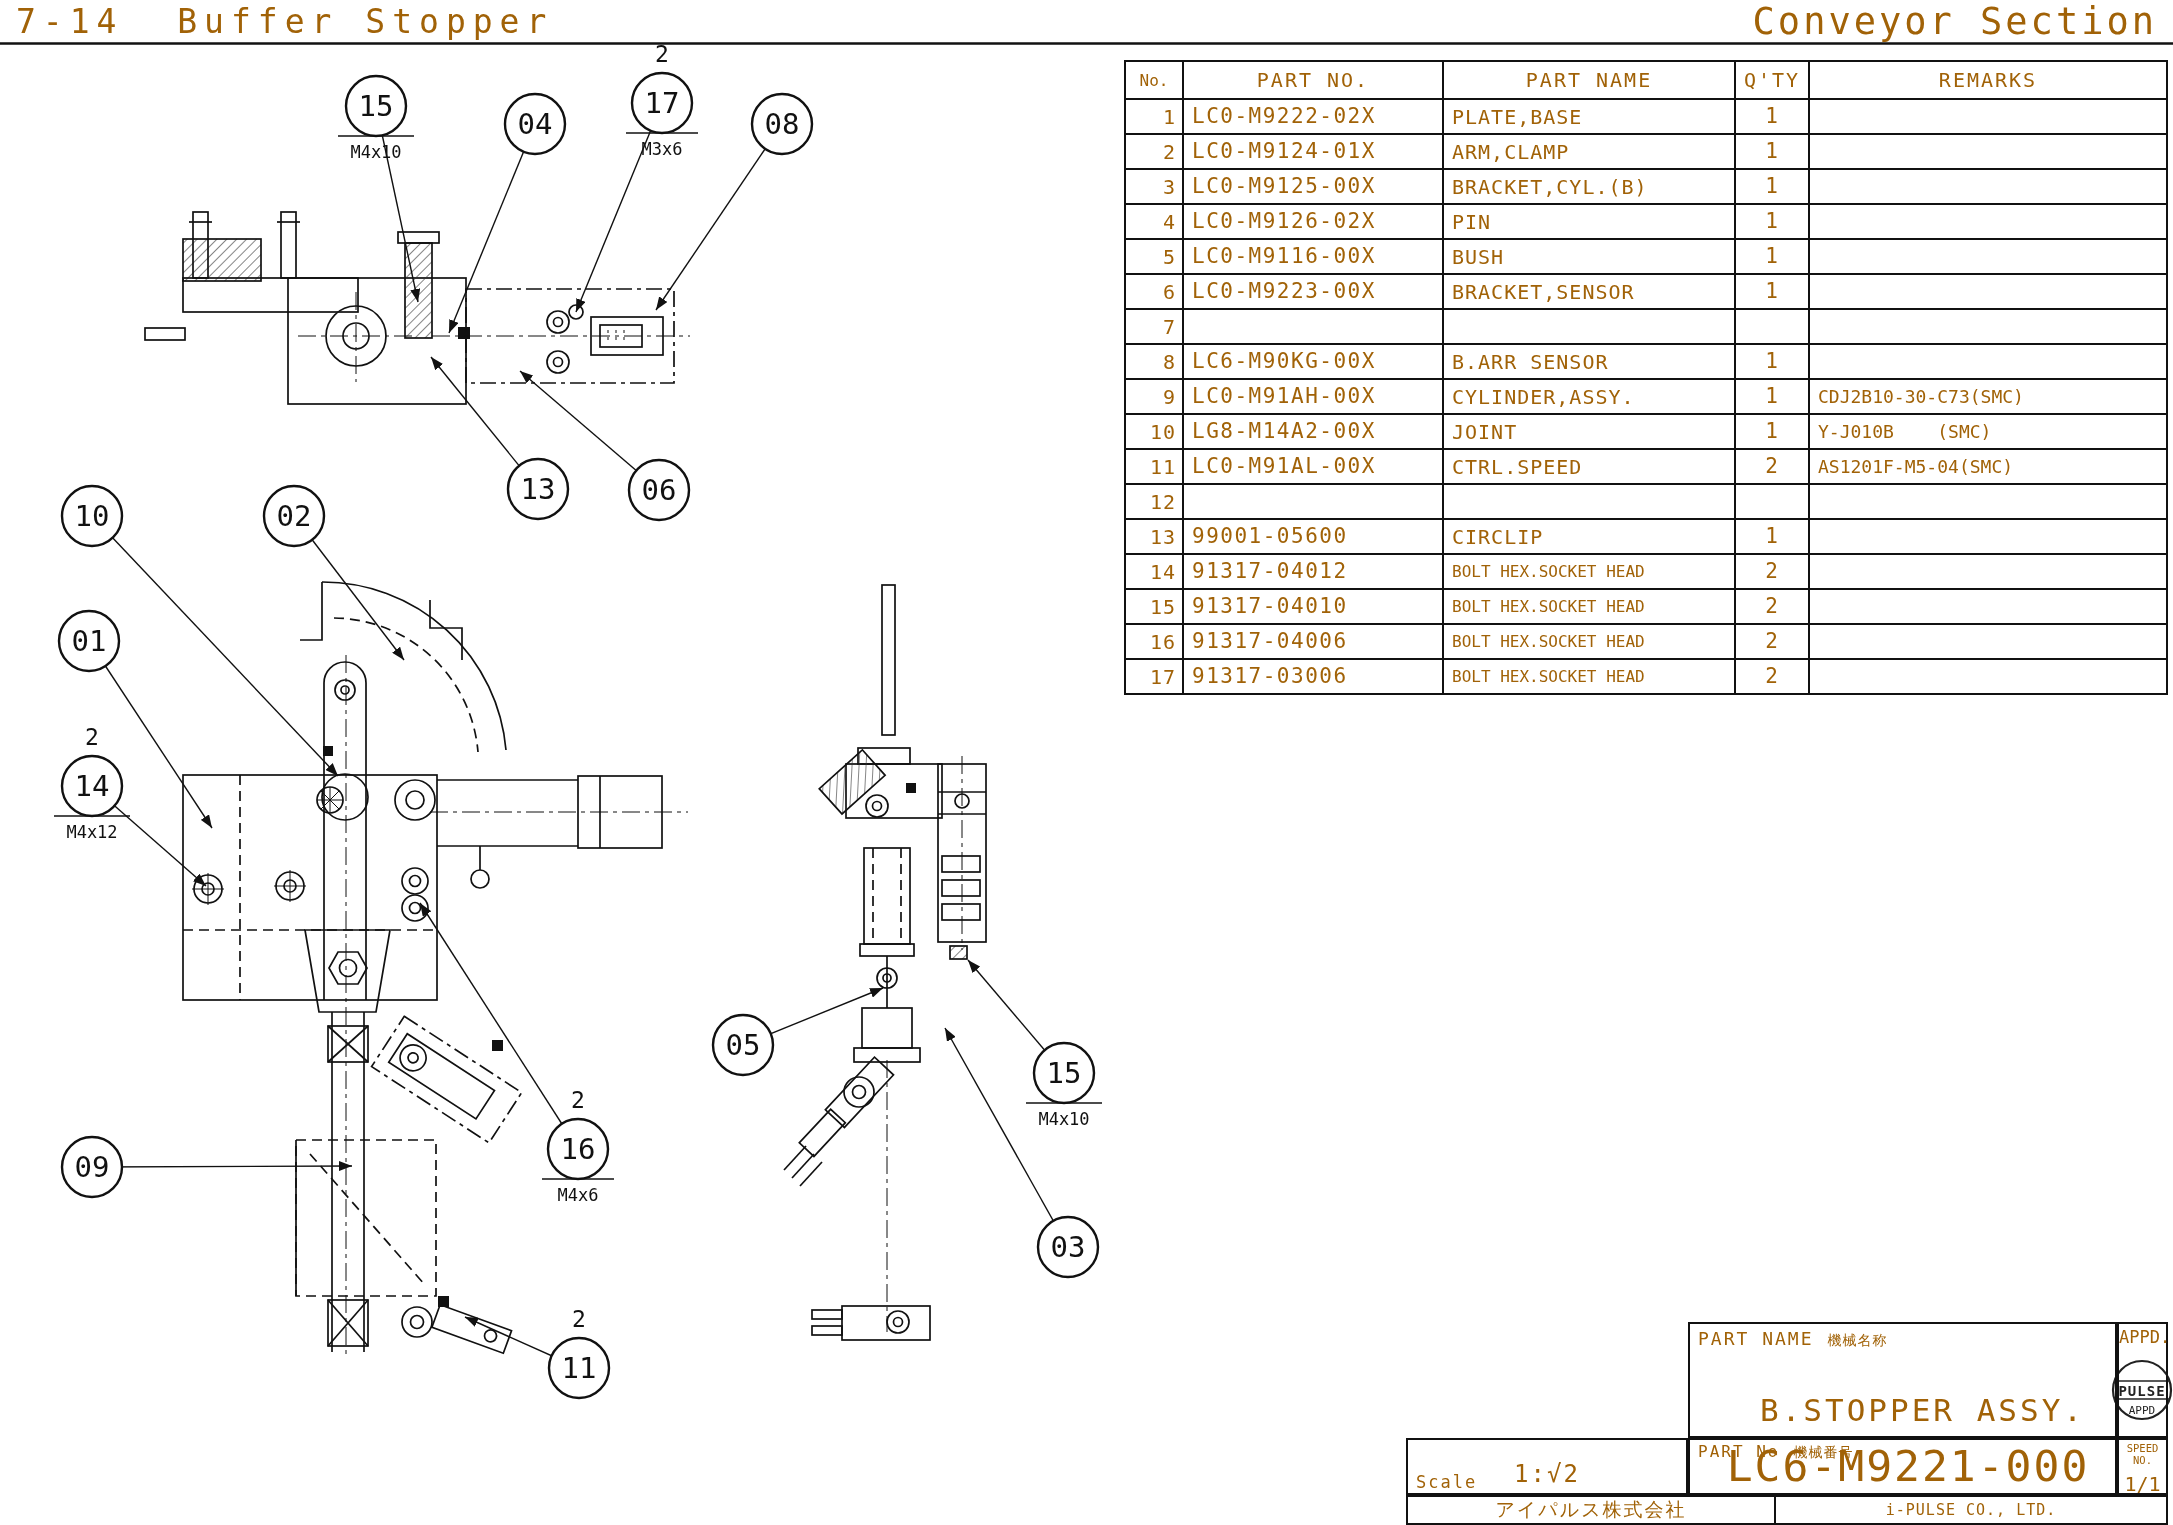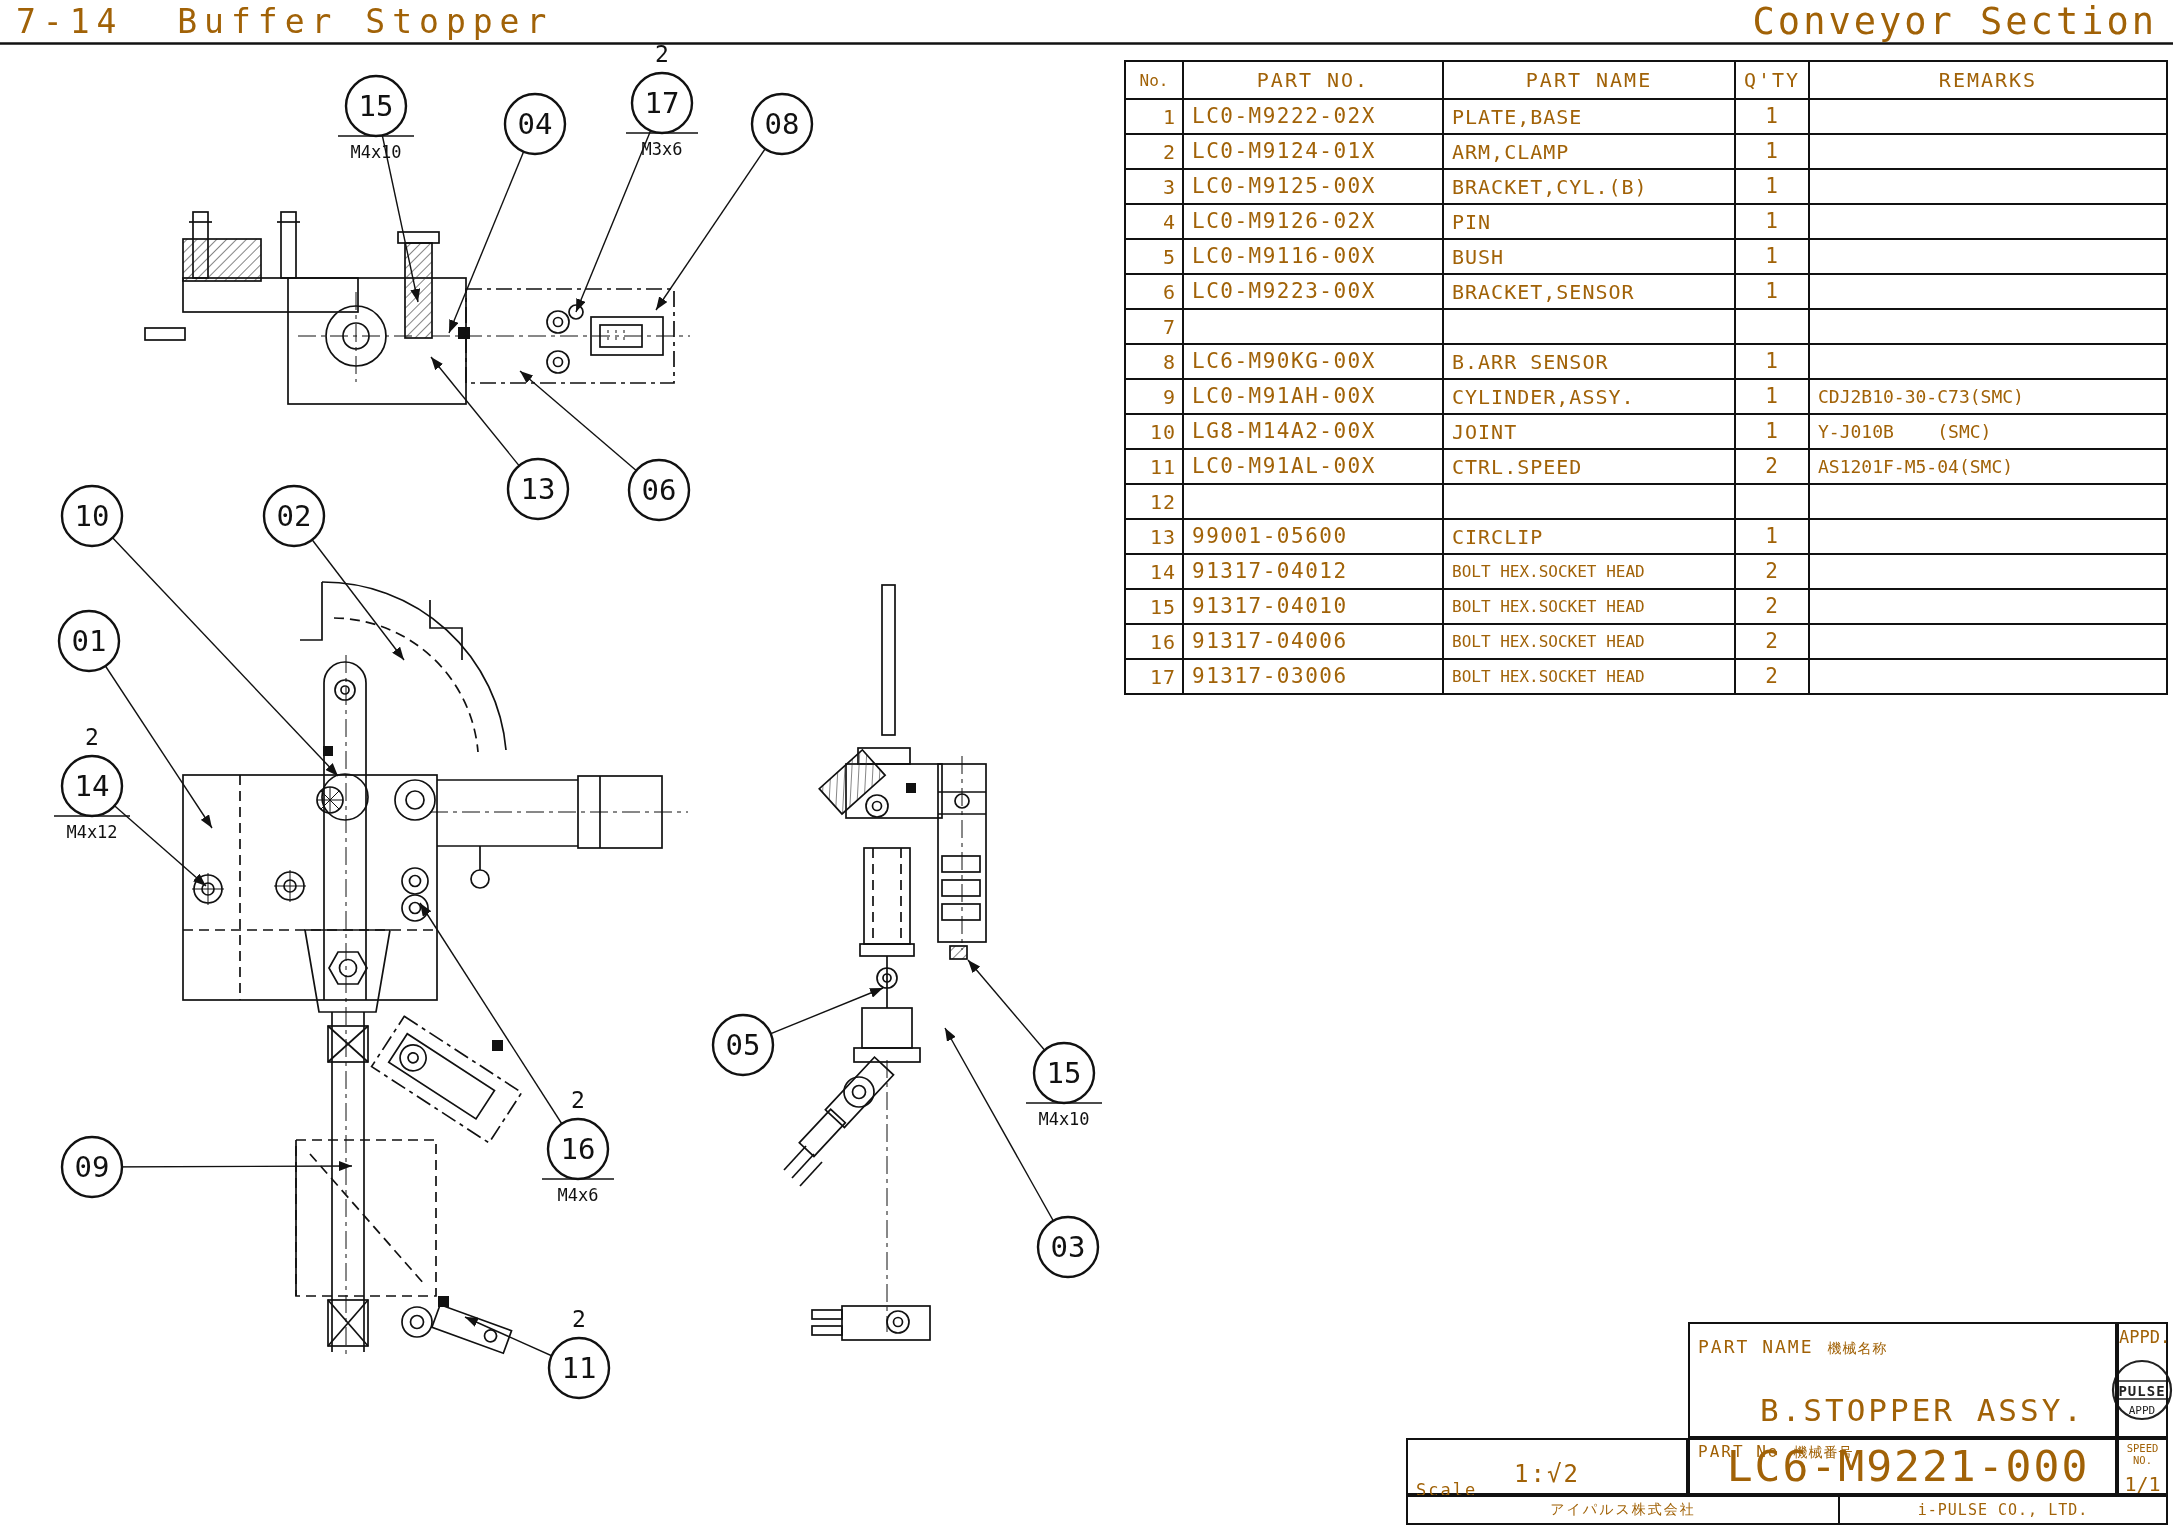--- a/index.html
+++ b/index.html
@@ -41,37 +41,37 @@
   .parts td { height:35px; font-size:21px; letter-spacing:1px; padding:0 8px; line-height:1; }
   td.c-no  { text-align:right; padding-right:6px; font-size:20px; }
   td.c-pn  { letter-spacing:1.5px; }
   td.c-name{ font-size:20px; }
   td.c-name.cond { font-size:16px; letter-spacing:0; }
   td.c-qty { text-align:center; }
   td.c-rem { font-size:18px; letter-spacing:0; }
 
   
   .tb-box { position:absolute; border:2px solid #111; background:transparent; z-index:2; }
-  .tb-label { padding:12px 8px 0 8px; font-size:18px; letter-spacing:2px; }
+  .tb-label { padding:4px 8px 0 8px; font-size:18px; letter-spacing:2px; }
   .tb-label .jp { font-size:14px; margin-left:14px; letter-spacing:1px; }
   .tb-big { position:absolute; left:0; right:0; bottom:8px; text-align:center; font-size:31px; letter-spacing:3px; }
   #tb-partname { left:1688px; top:1322px; width:429px; height:116px; }
   #tb-partname .tb-big { padding-left:40px; }
   #tb-appd { left:2117px; top:1322px; width:51px; height:116px; font-size:17px; text-align:center; padding-top:3px; letter-spacing:0; }
   #tb-scale { left:1406px; top:1438px; width:282px; height:57px; }
   #tb-scale .tb-label { font-size:17px;margin-top:28px; }
   #tb-scale .tb-val { position:absolute; left:0; right:0; bottom:5px; text-align:center; font-size:24px; letter-spacing:2px; }
   #tb-partno { left:1688px; top:1438px; width:429px; height:57px; }
   #tb-partno .tb-label { padding-top:2px; font-size:16px; }
   #tb-partno .tb-big { bottom:2px; font-size:43px; letter-spacing:2px; padding-left:11px; }
   #tb-sheet { left:2117px; top:1438px; width:51px; height:57px; text-align:center; }
   #tb-sheet .sh-label { font-size:10.5px; padding-top:2px; letter-spacing:0; }
   #tb-sheet .sh-val { font-size:20px; margin-top:6px; }
   #tb-company { left:1406px; top:1495px; width:762px; height:30px; display:flex; }
-  #tb-company .co-jp { width:430px; display:flex; align-items:center; justify-content:center; font-size:14px; letter-spacing:2px;text-align:right; }
+  #tb-company .co-jp { width:366px; display:flex; align-items:center; justify-content:center; font-size:19px; letter-spacing:2px;text-align:right; }
   #tb-company .co-en { flex:1; display:flex; align-items:center; justify-content:center; font-size:15px; letter-spacing:1px; border-left:2px solid #111; }
 </style>
 </head>
 <body>
 
 <div class="sheet">
 
   <div class="hdr-left">7-14  Buffer Stopper</div>
   <div class="hdr-right">Conveyor Section</div>
 

